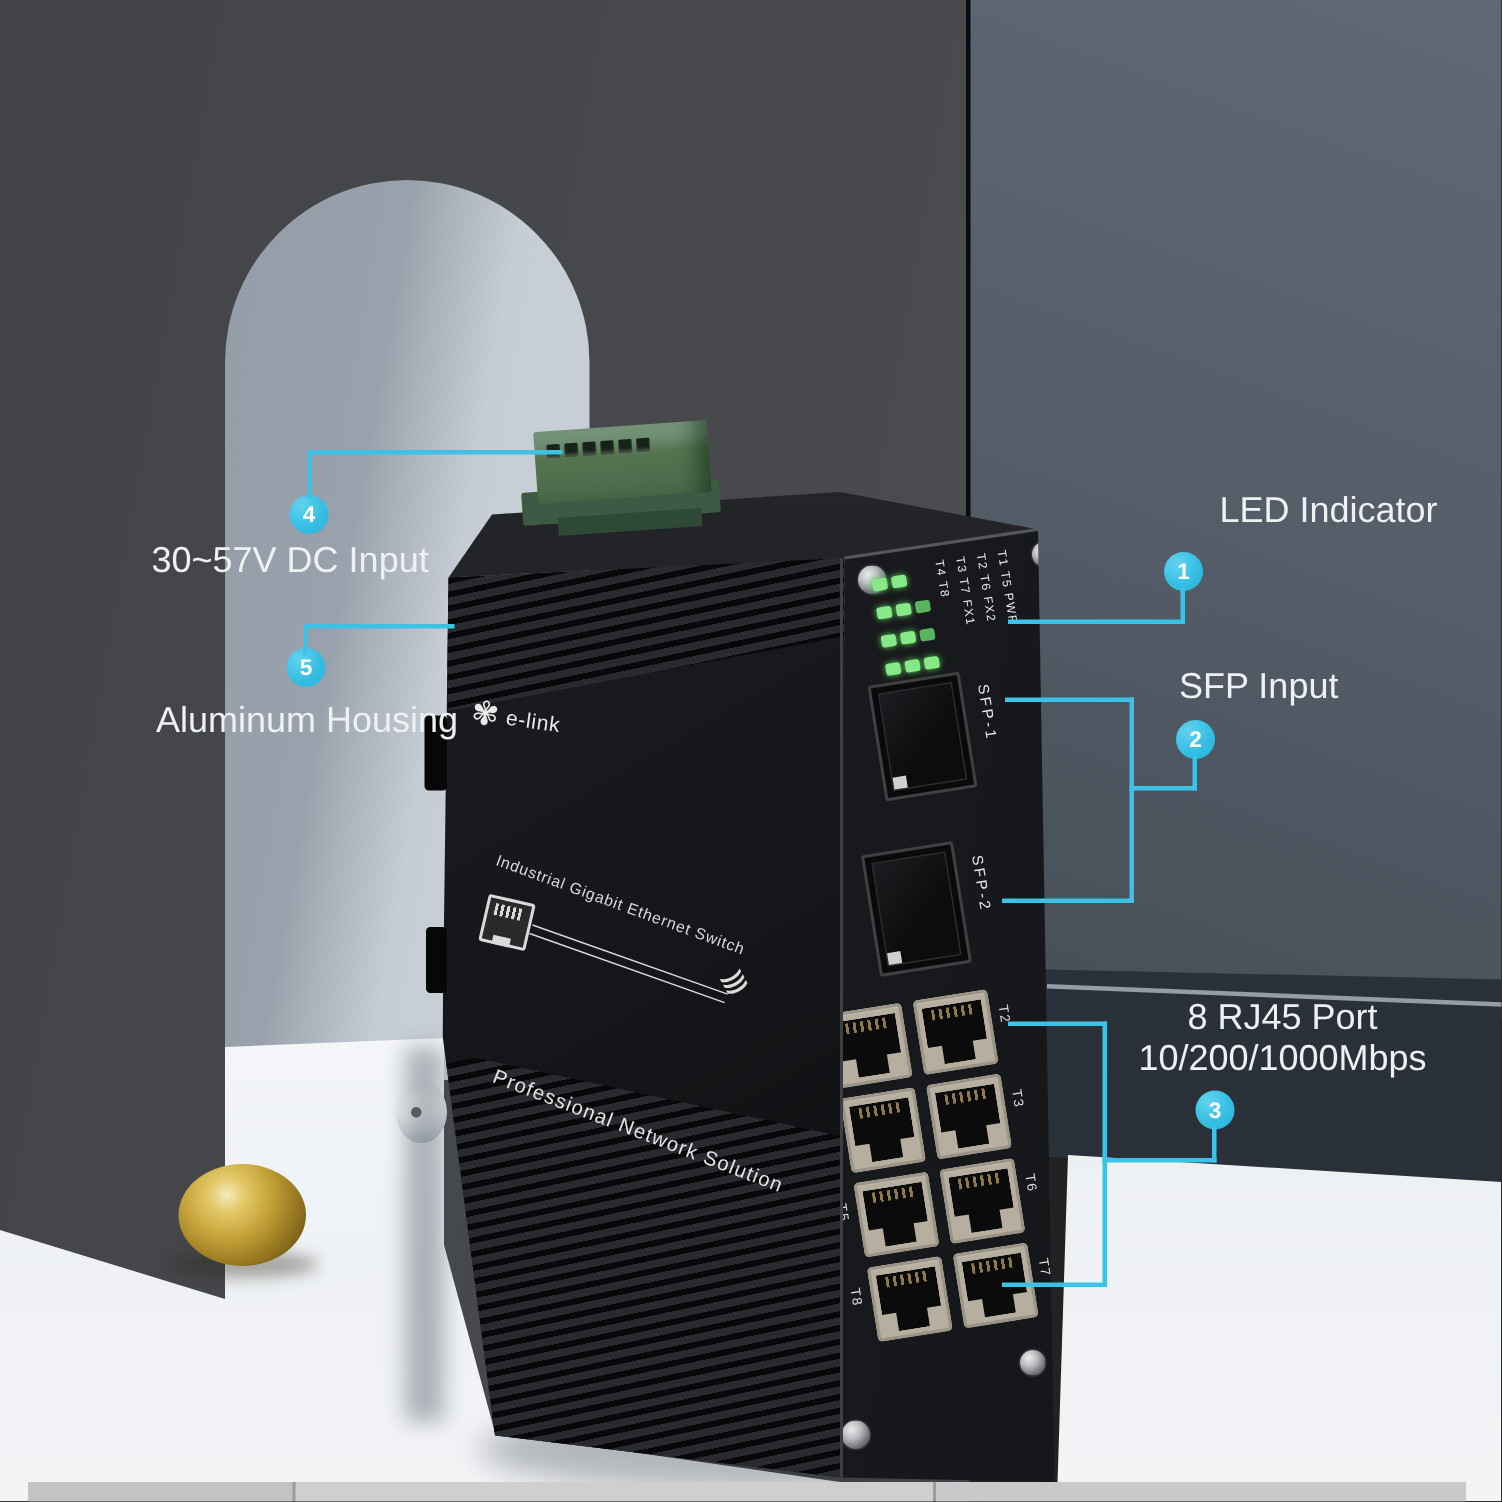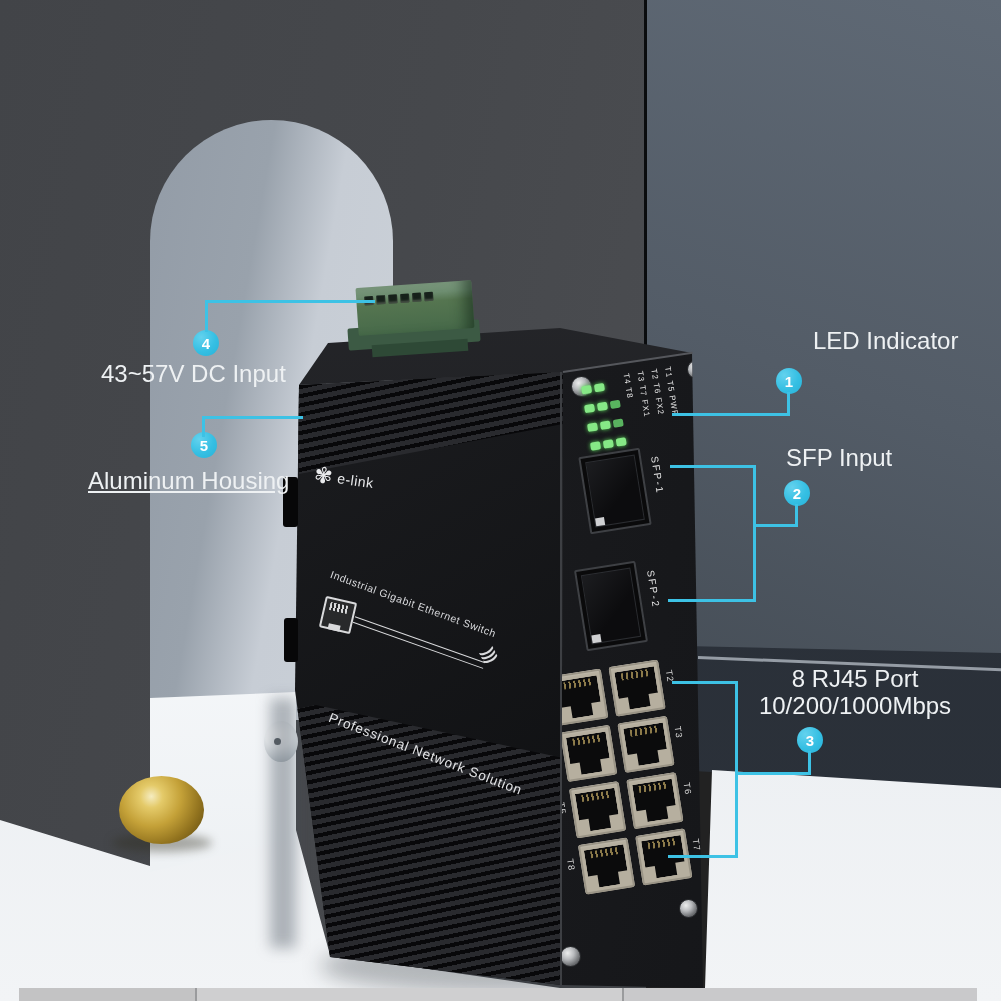--- a/index.html
+++ b/index.html
@@ -284,26 +284,26 @@
     <div>8 RJ45 Port</div>
     <div>10/200/1000Mbps</div>
   </div>
   <div class="abs badge" style="left:797px;top:727px;">3</div>
   <div class="abs co-line" style="left:672px;top:681px;width:66px;height:3px;"></div>
   <div class="abs co-line" style="left:735px;top:681px;width:3px;height:177px;"></div>
   <div class="abs co-line" style="left:668px;top:855px;width:70px;height:3px;"></div>
   <div class="abs co-line" style="left:808px;top:751px;width:3px;height:24px;"></div>
   <div class="abs co-line" style="left:735px;top:772px;width:76px;height:3px;"></div>
 
-  <div class="abs co-label" style="left:101px;top:360px;">43~57V DC Input</div>
+  <div class="abs co-label" style="left:101px;top:360px;">30~57V DC Input</div>
   <div class="abs badge" style="left:193px;top:330px;">4</div>
   <div class="abs co-line" style="left:205px;top:300px;width:170px;height:3px;"></div>
   <div class="abs co-line" style="left:205px;top:300px;width:3px;height:32px;"></div>
 
-  <div class="abs co-label" style="left:88px;top:467px;text-decoration:underline;">Aluminum Housing</div>
+  <div class="abs co-label" style="left:104px;top:467px;">Aluminum Housing</div>
   <div class="abs badge" style="left:191px;top:432px;">5</div>
   <div class="abs co-line" style="left:202px;top:416px;width:101px;height:3px;"></div>
   <div class="abs co-line" style="left:202px;top:416px;width:3px;height:21px;"></div>
 
   <div class="abs thumb-strip">
     <div class="thumb-seg" style="left:0;width:176px;background:#c3c3c4;"></div>
     <div class="thumb-seg" style="left:178px;width:425px;background:#cfcfd0;"></div>
     <div class="thumb-seg" style="left:605px;width:353px;background:#c9c9cb;"></div>
   </div>
 

